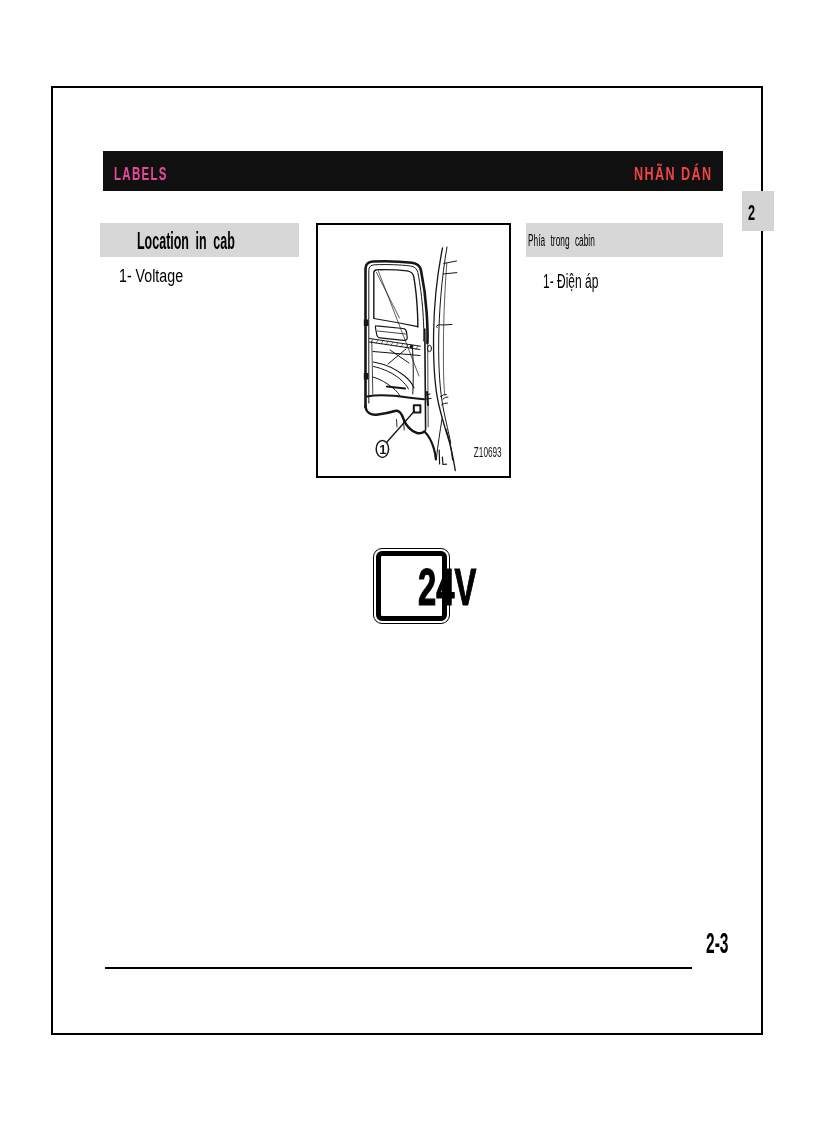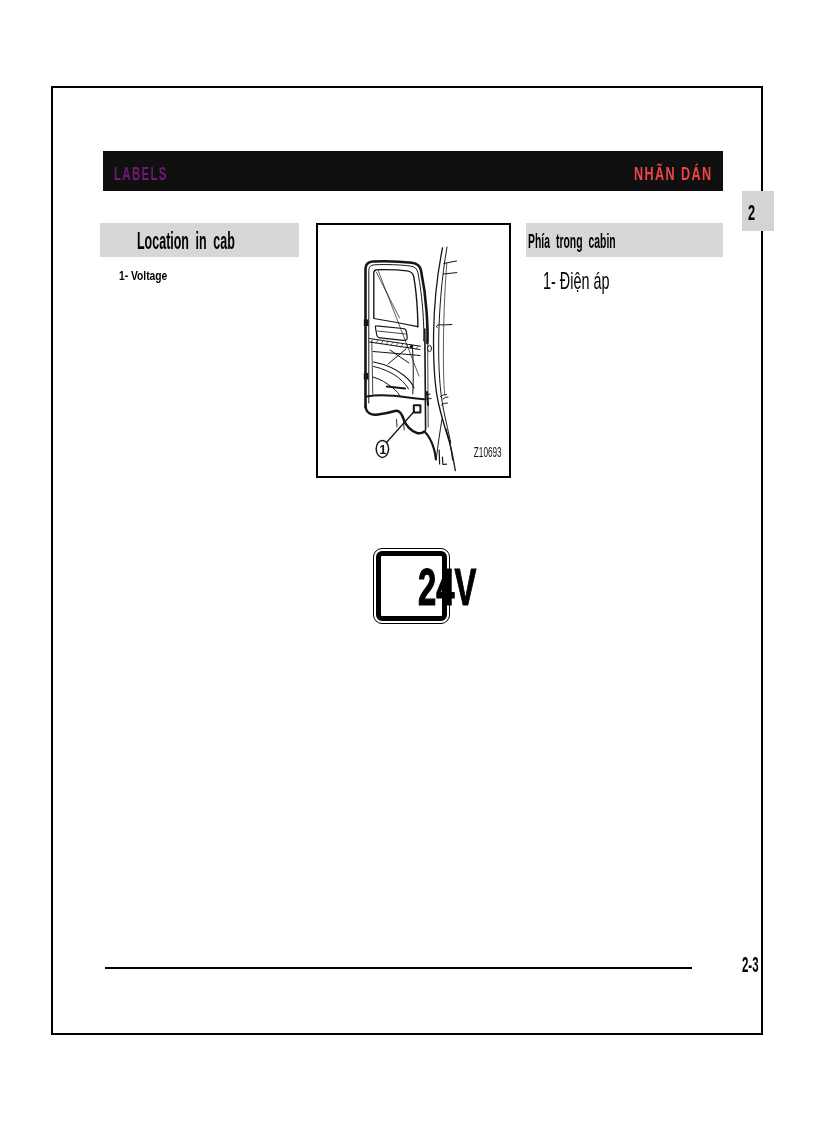--- a/index.html
+++ b/index.html
@@ -7,37 +7,37 @@
   .abs{position:absolute;}
   .cx{display:inline-block;transform-origin:0 0;white-space:nowrap;}
 </style>
 </head>
 <body>
 
 <div class="abs" style="left:51px;top:86px;width:712px;height:949px;border:2px solid #000;box-sizing:border-box;"></div>
 
 <div class="abs" style="left:103px;top:151px;width:620px;height:40px;background:#101010;"></div>
 
-<div class="abs" style="left:114px;top:165px;color:#701a75;font-size:18px;font-weight:bold;letter-spacing:2px;line-height:18px;"><span class="cx" style="transform:scaleX(0.64);">LABELS</span></div>
+<div class="abs" style="left:114px;top:165px;color:#ec4899;font-size:18px;font-weight:bold;letter-spacing:2px;line-height:18px;"><span class="cx" style="transform:scaleX(0.64);">LABELS</span></div>
 
 <div class="abs" style="left:634px;top:165px;color:#ef4444;font-size:18px;font-weight:bold;letter-spacing:2px;line-height:18px;"><span class="cx" style="transform:scaleX(0.70);">NHÃN DÁN</span></div>
 
 <div class="abs" style="left:742px;top:191px;width:32px;height:40px;background:#d4d4d4;z-index:3;"></div>
 
 <div class="abs" style="left:748px;top:202px;font-size:22px;font-weight:bold;line-height:22px;z-index:4;"><span class="cx" style="transform:scaleX(0.58);">2</span></div>
 
 <div class="abs" style="left:100px;top:223px;width:199px;height:34px;background:#d7d7d7;"></div>
 <div class="abs" style="left:102px;top:229px;font-size:24px;font-weight:bold;line-height:24px;word-spacing:6px;padding-left:35px;"><span class="cx" style="transform:scaleX(0.52);">Location in cab</span></div>
 
-<div class="abs" style="left:119px;top:268px;font-size:13px;line-height:16px;font-weight:bold;"><span class="cx" style="transform:scaleX(0.79);">1- Voltage</span></div>
+<div class="abs" style="left:119px;top:268px;font-size:18px;line-height:16px;"><span class="cx" style="transform:scaleX(0.79);">1- Voltage</span></div>
 
 <div class="abs" style="left:526px;top:223px;width:197px;height:34px;background:#d7d7d7;"></div>
-<div class="abs" style="left:528px;top:229px;font-size:20px;font-weight:bold;line-height:24px;word-spacing:6px;"><span class="cx" style="transform:scaleX(0.52);">Phía trong cabin</span></div>
+<div class="abs" style="left:528px;top:229px;font-size:16px;font-weight:normal;line-height:24px;word-spacing:6px;"><span class="cx" style="transform:scaleX(0.52);">Phía trong cabin</span></div>
 
-<div class="abs" style="left:543px;top:271px;font-size:24px;line-height:20px;"><span class="cx" style="transform:scaleX(0.60);">1- Ðiện áp</span></div>
+<div class="abs" style="left:543px;top:271px;font-size:20px;line-height:20px;"><span class="cx" style="transform:scaleX(0.60);">1- Ðiện áp</span></div>
 
 <svg class="abs" style="left:316px;top:223px;" width="195" height="255" viewBox="0 0 195 255">
 
   <rect x="1" y="1" width="193" height="253" fill="none" stroke="#000" stroke-width="2"></rect>
   <g fill="none" stroke="#161616" stroke-linecap="round" stroke-linejoin="round">
 
     <path d="M 49.5,184 L 49.5,46 Q 49.5,38.8 57,38.5 C 70,38 86,38.6 96,39.8 Q 103.6,40.8 105,47.5 C 107.4,59 109.6,74 110.6,89 C 111.6,104 111.8,112 111.4,120" stroke-width="2.6"></path>
 
     <path d="M 49.5,183 C 50,190 55,192.5 62,191.5 C 70,190.5 74,189.5 79,188 C 83,187 85.5,190 87.5,196 C 89.5,202 95,208.5 101,210 C 104,210.7 106.5,210 108.5,208.5" stroke-width="2.4"></path>
 
@@ -115,13 +115,13 @@
 </svg>
 
 <div class="abs" style="left:373px;top:548px;width:77px;height:76px;border:1.5px solid #000;border-radius:9px;box-sizing:border-box;"></div>
 
 <div class="abs" style="left:376px;top:551px;width:71px;height:70px;border:5px solid #000;border-radius:6px;box-sizing:border-box;"></div>
 
 <div class="abs" style="left:382px;top:561px;font-size:52px;font-weight:bold;line-height:52px;padding-left:36px;-webkit-text-stroke:1.2px #000;"><span class="cx" style="transform:scaleX(0.63);">24V</span></div>
 
 <div class="abs" style="left:105px;top:967px;width:587px;height:2px;background:#000;"></div>
 
-<div class="abs" style="left:706px;top:954px;font-size:22px;font-weight:bold;line-height:22px;margin-left:36px;"><span class="cx" style="transform:scaleX(0.52);">2-3</span></div>
+<div class="abs" style="left:706px;top:932px;font-size:30px;font-weight:bold;line-height:22px;"><span class="cx" style="transform:scaleX(0.52);">2-3</span></div>
 
 </body></html>

